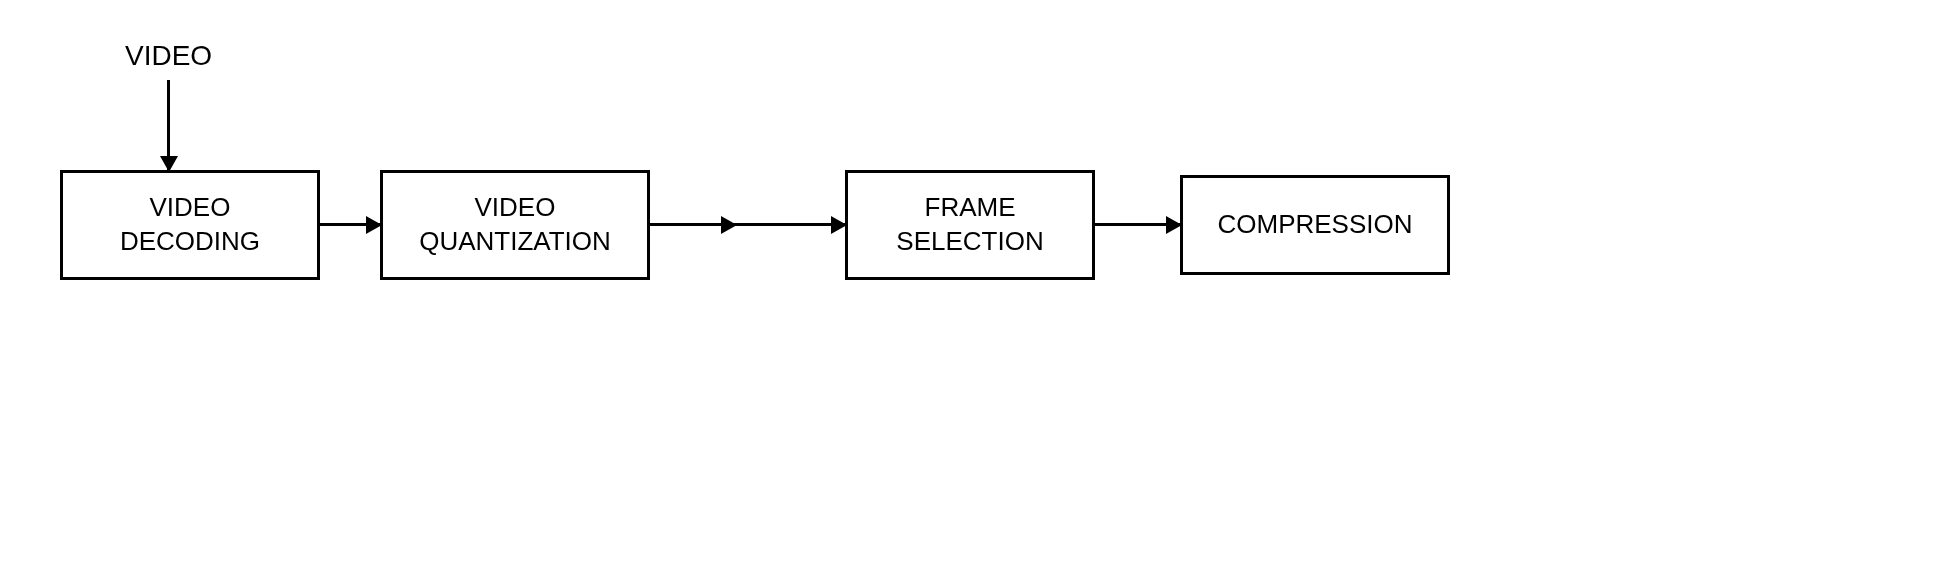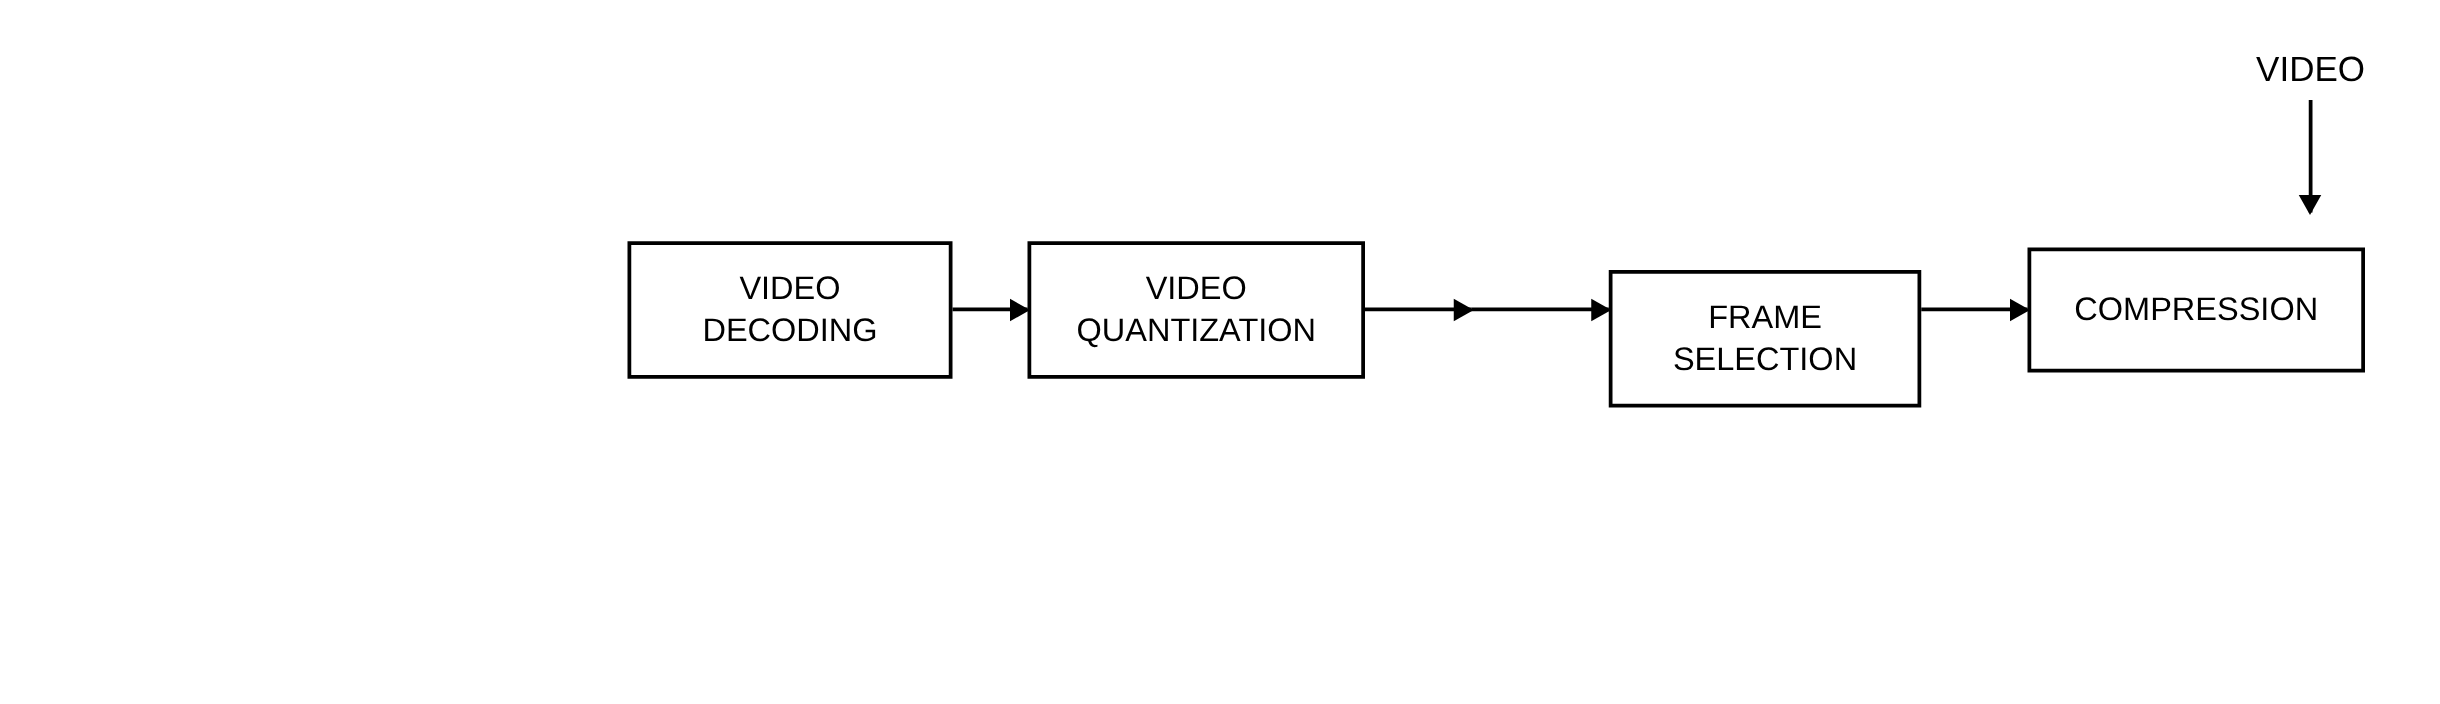--- a/index.html
+++ b/index.html
@@ -8,21 +8,21 @@
       box-sizing: border-box;
     }
     body {
       font-family: Arial, Helvetica, sans-serif;
       background: #fff;
       padding: 40px 60px;
     }
     .diagram {
       display: flex;
       flex-direction: column;
-      align-items: flex-end;
+      align-items: flex-start;
     }
     .input-section {
       margin-left: 65px;
       display: flex;
       flex-direction: column;
       align-items: center;
       margin-bottom: 0;
     }
     .input-label {
       font-size: 28px;
@@ -60,21 +60,21 @@
       justify-content: center;
       align-items: center;
       font-size: 26px;
       line-height: 1.3;
       text-align: center;
       white-space: pre-line;
     }
     .box-1 { min-width: 260px; }
     .box-2 { min-width: 270px; }
     .box-3 { min-width: 250px; }
-    .box-4 { min-width: 250px; margin-top: 46px; }
+    .box-4 { min-width: 250px; }
     .box-5 { min-width: 270px; }
     .arrow {
       width: 60px;
       height: 3px;
       background: #000;
       position: relative;
       flex-shrink: 0;
     }
     .arrow-long {
       width: 110px;

